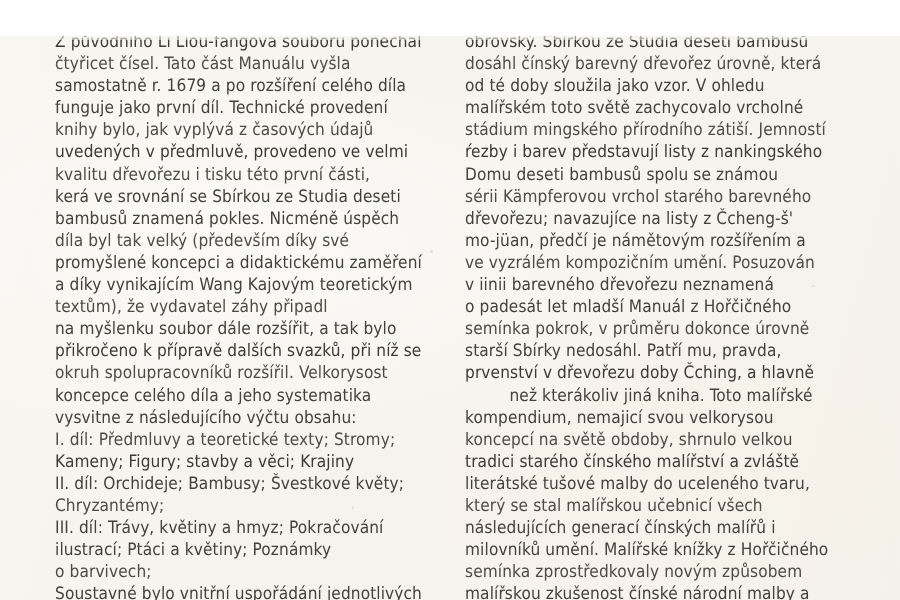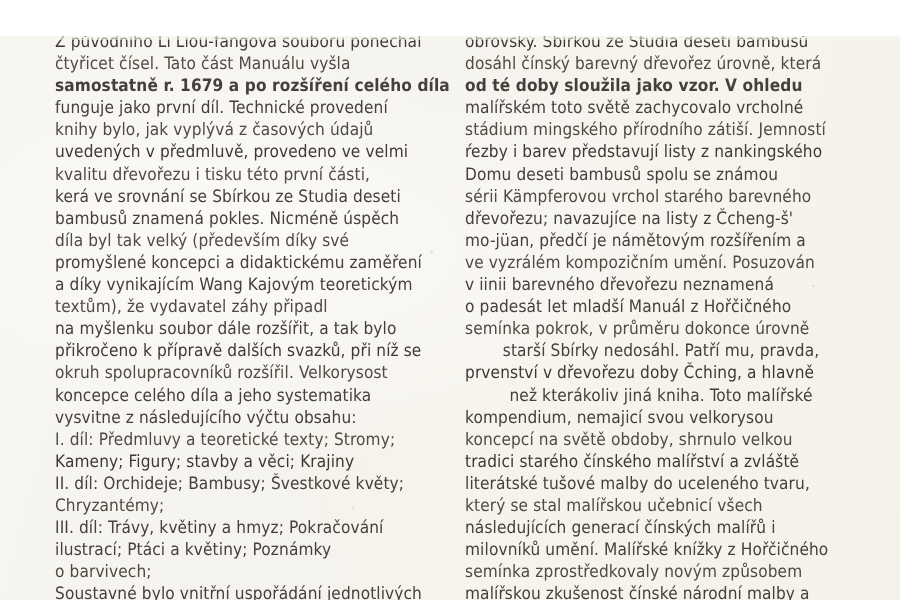--- a/index.html
+++ b/index.html
@@ -99,21 +99,21 @@
   <div id="paper-texture"></div>
   <div id="paper-speck-1"></div>
   <div id="paper-speck-2"></div>
   <div id="paper-speck-3"></div>
   <div id="paper-speck-4"></div>
 
   <div id="columns">
     <div class="column" id="column-left">
         <div class="text-line ink-dark">Z původního Li Liou-fangova souboru ponechal</div>
         <div class="text-line ink-light">čtyřicet čísel. Tato část Manuálu vyšla</div>
-        <div class="text-line " style="color: rgb(68, 65, 60); font-weight: bold;">samostatně r. 1679 a po rozšíření celého díla</div>
+        <div class="text-line " style="color: rgb(68, 65, 60);">samostatně r. 1679 a po rozšíření celého díla</div>
         <div class="text-line " style="color: rgb(68, 65, 60);">funguje jako první díl. Technické provedení</div>
         <div class="text-line ink-light">knihy bylo, jak vyplývá z časových údajů</div>
         <div class="text-line ink-dark">uvedených v předmluvě, provedeno ve velmi</div>
         <div class="text-line ink-light">kvalitu dřevořezu i tisku této první části,</div>
         <div class="text-line " style="color: rgb(68, 65, 60);">kerá ve srovnání se Sbírkou ze Studia deseti</div>
         <div class="text-line " style="color: rgb(68, 65, 60);">bambusů znamená pokles. Nicméně úspěch</div>
         <div class="text-line ink-light">díla byl tak velký (především díky své</div>
         <div class="text-line " style="color: rgb(68, 65, 60);">promyšlené koncepci a didaktickému zaměření</div>
         <div class="text-line " style="color: rgb(68, 65, 60);">a díky vynikajícím Wang Kajovým teoretickým</div>
         <div class="text-line ink-light">textům), že vydavatel záhy připadl</div>
@@ -128,33 +128,33 @@
         <div class="text-line ink-light">Chryzantémy;</div>
         <div class="text-line " style="color: rgb(68, 65, 60);">III. díl: Trávy, květiny a hmyz; Pokračování</div>
         <div class="text-line " style="color: rgb(68, 65, 60);">ilustrací; Ptáci a květiny; Poznámky</div>
         <div class="text-line ink-light">o barvivech;</div>
         <div class="text-line " style="color: rgb(68, 65, 60);">Soustavné bylo vnitřní uspořádání jednotlivých</div>
         <div class="text-line " style="color: rgb(68, 65, 60);">svazků Manuálu, obsahujících kromě</div>
       </div>
     <div class="column" id="column-right">
         <div class="text-line ink-dark">obrovský. Sbírkou ze Studia deseti bambusů</div>
         <div class="text-line ink-light">dosáhl čínský barevný dřevořez úrovně, která</div>
-        <div class="text-line " style="color: rgb(68, 65, 60); font-weight: bold;">od té doby sloužila jako vzor. V ohledu</div>
+        <div class="text-line " style="color: rgb(68, 65, 60);">od té doby sloužila jako vzor. V ohledu</div>
         <div class="text-line " style="color: rgb(68, 65, 60);">malířském toto světě zachycovalo vrcholné</div>
         <div class="text-line ink-light">stádium mingského přírodního zátiší. Jemností</div>
         <div class="text-line ink-dark">ŕezby i barev představují listy z nankingského</div>
         <div class="text-line " style="color: rgb(68, 65, 60);">Domu deseti bambusů spolu se známou</div>
         <div class="text-line ink-light">sérii Kämpferovou vrchol starého barevného</div>
         <div class="text-line " style="color: rgb(68, 65, 60);">dřevořezu; navazujíce na listy z Čcheng-š'</div>
         <div class="text-line " style="color: rgb(68, 65, 60);">mo-jüan, předčí je námětovým rozšířením a</div>
         <div class="text-line ink-light">ve vyzrálém kompozičním umění. Posuzován</div>
         <div class="text-line " style="color: rgb(68, 65, 60);">v iinii barevného dřevořezu neznamená</div>
         <div class="text-line " style="color: rgb(68, 65, 60);">o padesát let mladší Manuál z Hořčičného</div>
         <div class="text-line ink-light">semínka pokrok, v průměru dokonce úrovně</div>
-        <div class="text-line " style="color: rgb(68, 65, 60); text-align: center;">starší Sbírky nedosáhl. Patří mu, pravda,</div>
+        <div class="text-line " style="color: rgb(68, 65, 60);">starší Sbírky nedosáhl. Patří mu, pravda,</div>
         <div class="text-line ink-dark">prvenství v dřevořezu doby Čching, a hlavně</div>
         <div class="text-line " style="color: rgb(68, 65, 60); text-align: center;">než kterákoliv jiná kniha. Toto malířské</div>
         <div class="text-line " style="color: rgb(68, 65, 60);">kompendium, nemajicí svou velkorysou</div>
         <div class="text-line ink-light">koncepcí na světě obdoby, shrnulo velkou</div>
         <div class="text-line ink-dark">tradici starého čínského malířství a zvláště</div>
         <div class="text-line " style="color: rgb(68, 65, 60);">literátské tušové malby do uceleného tvaru,</div>
         <div class="text-line ink-light">který se stal malířskou učebnicí všech</div>
         <div class="text-line " style="color: rgb(68, 65, 60);">následujících generací čínských malířů i</div>
         <div class="text-line " style="color: rgb(68, 65, 60);">milovníků umění. Malířské knížky z Hořčičného</div>
         <div class="text-line ink-light">semínka zprostředkovaly novým způsobem</div>

